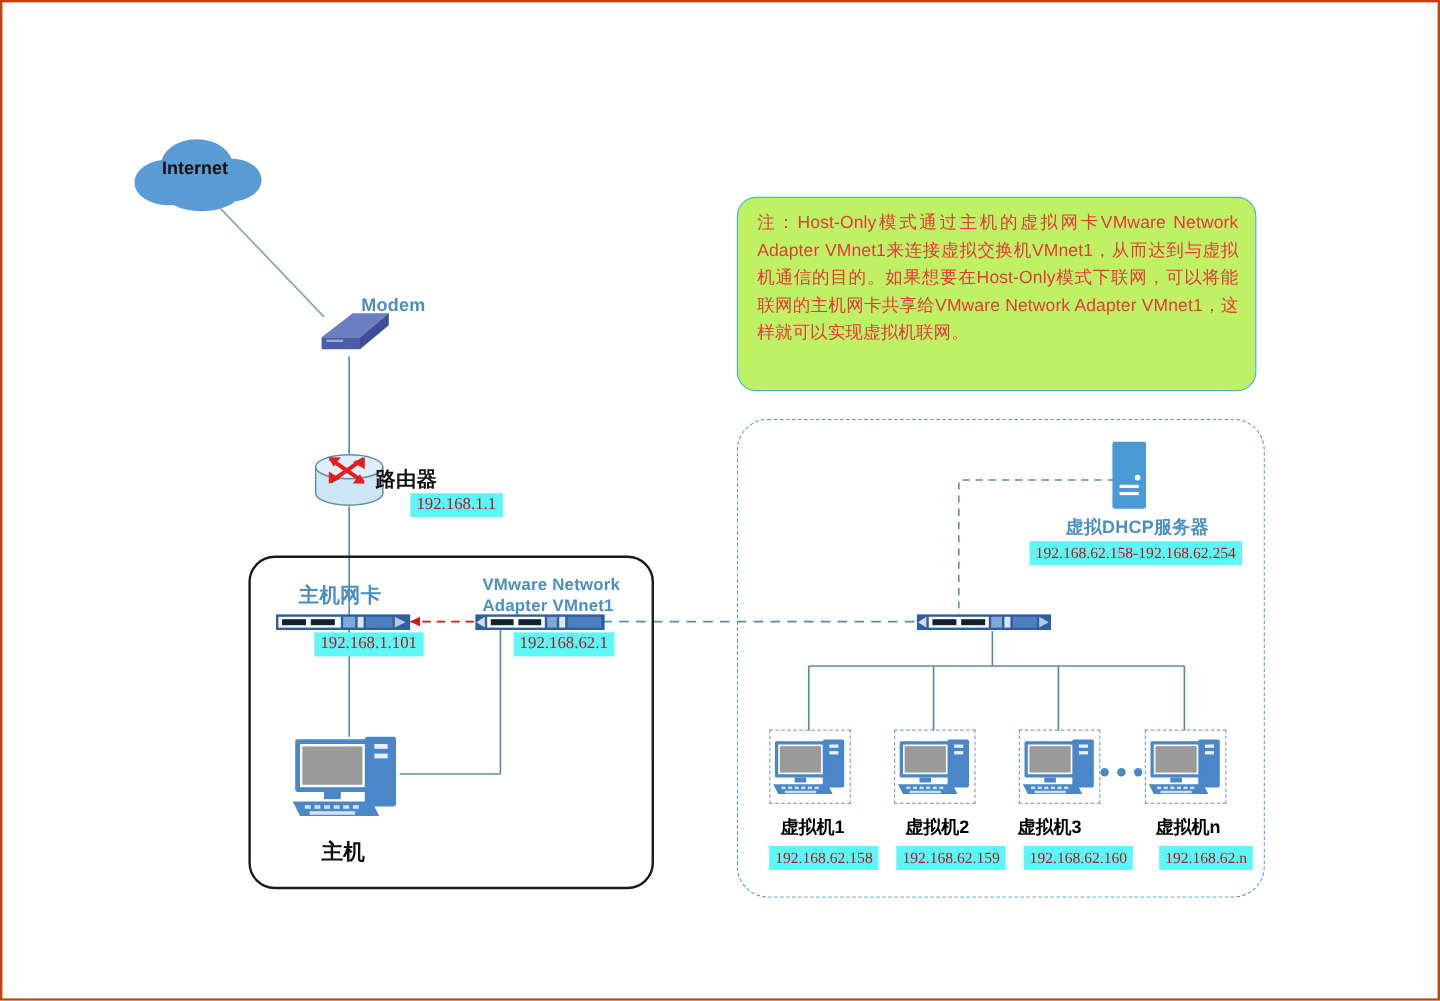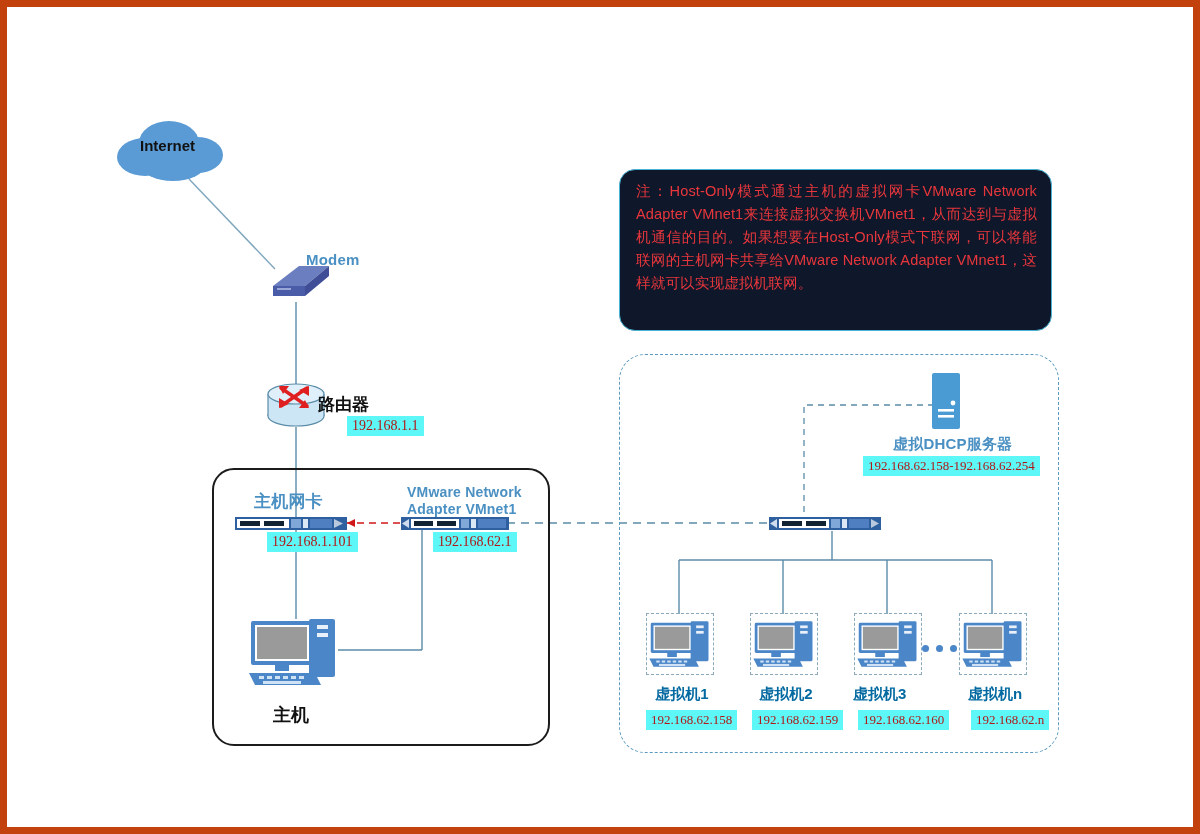--- a/index.html
+++ b/index.html
@@ -6,41 +6,41 @@
   html, body {
     margin: 0; padding: 0;
     background: #ffffff;
     font-family: "Liberation Sans", "DejaVu Sans", sans-serif;
   }
   #page {
     position: relative;
     width: 1200px;
     height: 834px;
     background: #ffffff;
-    border: 7px solid #c2410c;
+    border: 2px solid #c2410c;
     overflow: hidden;
   }
   .abs { position: absolute; }
 
   
   .lbl-blue {
     color: #4A90C2;
     font-weight: bold;
     font-size: 15px;
     white-space: nowrap;
     letter-spacing: 0.2px;
   }
   .lbl-black {
     color: #111;
     font-weight: bold;
     font-size: 17px;
     white-space: nowrap;
   }
   .lbl-black-sm {
-    color: #0369a1;
+    color: #000000;
     font-weight: bold;
     font-size: 15px;
     white-space: nowrap;
   }
   .ip-chip {
     background: #5DF7F7;
     color: #B01818;
     font-size: 14px;
     padding: 1px 5px 2px 5px;
     white-space: nowrap;
@@ -49,21 +49,21 @@
     margin-left: 20px;
   }
   .ip-chip.small { font-size: 13px; }
 
   
   #note-box {
     left: 612px; top: 162px;
     width: 433px; height: 162px;
     border: 1.6px solid #49B3D4;
     border-radius: 16px;
-    background: #0f172a;
+    background: #bef264;
     padding: 10px 14px 8px 16px;
   }
   #note-text {
     color: #E8373C;
     font-size: 14.6px;
     line-height: 23px;
     font-weight: 500;
     letter-spacing: 0.1px;
     text-align: justify;
   }

